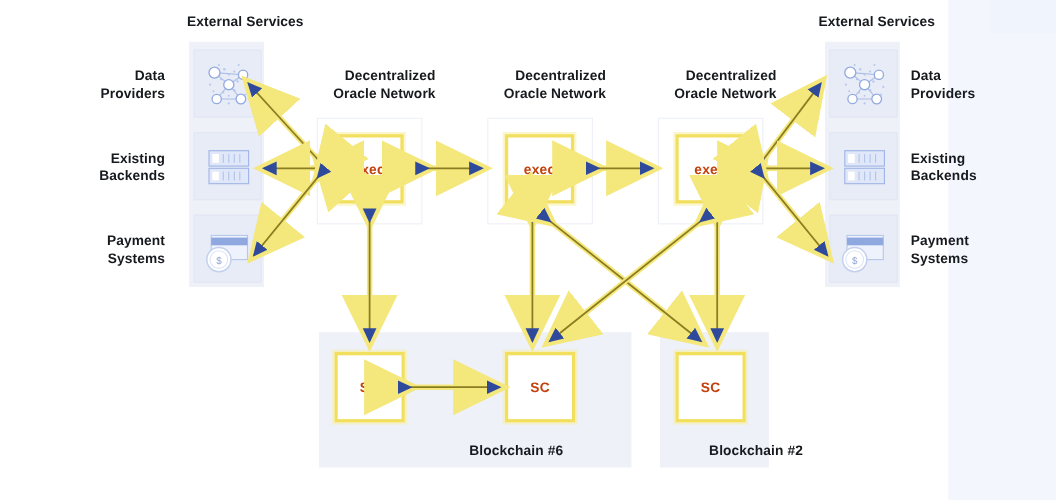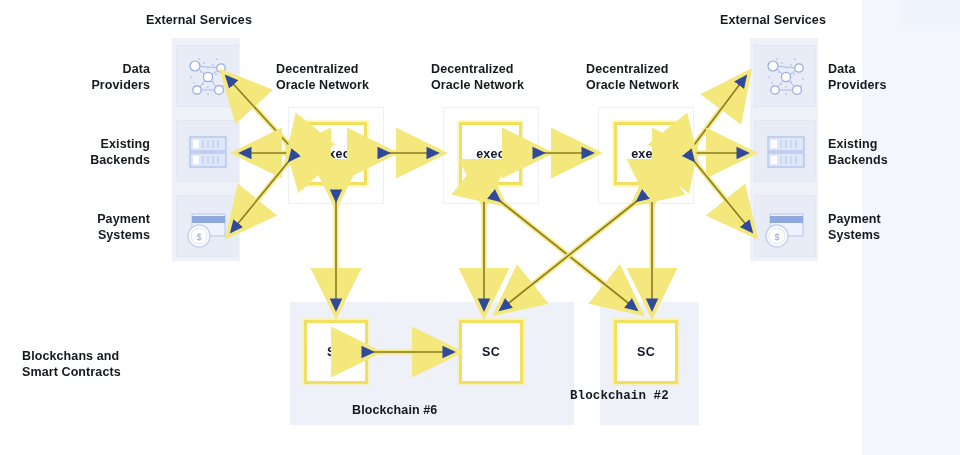--- a/index.html
+++ b/index.html
@@ -12,37 +12,37 @@
   #stage{position:absolute;inset:0;width:960px;height:455px;}
 
   
   .bg-tint{position:absolute;background:#eaeffb;opacity:.55;}
 
   
   .panel{position:absolute;background:#eef1f8;}
 
   
   .lbl{position:absolute;font-weight:700;font-size:12.5px;line-height:16px;color:#16191d;letter-spacing:.1px;}
-  .lbl.c{text-align:left;}
+  .lbl.c{text-align:right;}
   .lbl.r{text-align:right;}
   .lbl.l{text-align:left;}
 
   
   .tile{position:absolute;width:62px;height:62px;background:#e8ecf7;border:1px solid #e2e7f4;box-sizing:border-box;}
   .tile svg{display:block;width:62px;height:62px;}
 
   
   .don{position:absolute;background:#ffffff;border:1px solid #edf0f7;box-sizing:border-box;}
 
   
   .ybox{position:absolute;box-sizing:border-box;background:#ffffff;
         border:3px solid #f2df5e;
         box-shadow:0 0 0 2px rgba(247,238,160,.55);
         display:flex;align-items:center;justify-content:center;}
-  .ybox span{font-size:12.5px;font-weight:700;color:#0f172a;letter-spacing:.2px;}
+  .ybox span{font-size:12.5px;font-weight:700;color:#c2410c;letter-spacing:.2px;}
 
   
   #arrows{position:absolute;left:0;top:0;width:960px;height:455px;pointer-events:none;}
 </style>
 </head>
 <body>
 
 <div id="stage">
 
   <div class="bg-tint" style="left:862px;top:0;width:98px;height:455px;"></div>
@@ -93,24 +93,20 @@
   </div>
   <div class="lbl l" style="left:828px;top:136px;width:120px;">
     <div>Existing</div>
     <div>Backends</div>
   </div>
   <div class="lbl l" style="left:828px;top:211px;width:120px;">
     <div>Payment</div>
     <div>Systems</div>
   </div>
 
-  <div class="lbl c" style="left:22px;top:348px;width:148px;">
-    <div>Blockchans and</div>
-    <div>Smart Contracts</div>
-  </div>
 
   <div class="tile" style="left:176px;top:45px;">
     <span>
       <svg viewBox="0 0 62 62">
         <g stroke="#a9bce8" fill="none" stroke-width="1">
           <line x1="18" y1="20" x2="31" y2="31"></line>
             <line x1="31" y1="31" x2="44" y2="22"></line>
           <line x1="31" y1="31" x2="20" y2="44"></line>
             <line x1="31" y1="31" x2="42" y2="44"></line>
           <line x1="18" y1="20" x2="44" y2="22"></line>
@@ -263,21 +259,21 @@
     <span>SC</span>
   </div>
   <div class="ybox" style="left:459px;top:320px;width:64px;height:64px;">
     <span>SC</span>
   </div>
   <div class="ybox" style="left:614px;top:320px;width:64px;height:64px;">
     <span>SC</span>
   </div>
 
   <div class="lbl c" style="left:352px;top:402px;width:160px;">Blockchain #6</div>
-  <div class="lbl c" style="left:570px;top:388px;width:160px;font-family:Liberation Mono, monospace;">Blockchain #2</div>
+  <div class="lbl c" style="left:570px;top:402px;width:160px;">Blockchain #2</div>
 
   <svg id="arrows" viewBox="0 0 960 455">
     <defs>
       <marker id="ah" markerWidth="9" markerHeight="9" refX="7.2" refY="4.5" orient="auto" markerUnits="strokeWidth">
         <path d="M0,0.6 L8.4,4.5 L0,8.4 Z" fill="#2f4a9b"></path>
       </marker>
       <marker id="ahg" markerWidth="11" markerHeight="11" refX="8.4" refY="5.5" orient="auto" markerUnits="strokeWidth">
         <path d="M0,0.4 L10.4,5.5 L0,10.6 Z" fill="#f4e77c"></path>
       </marker>
       <g id="dummy"></g>

